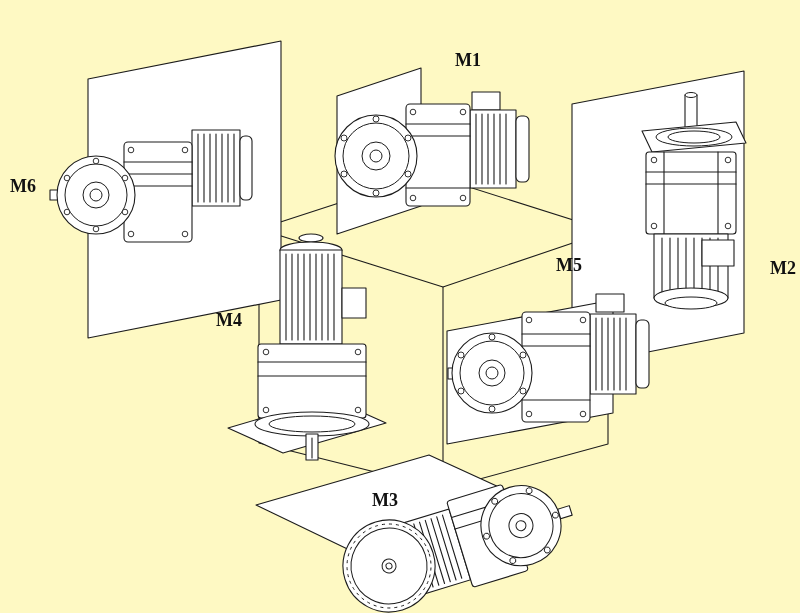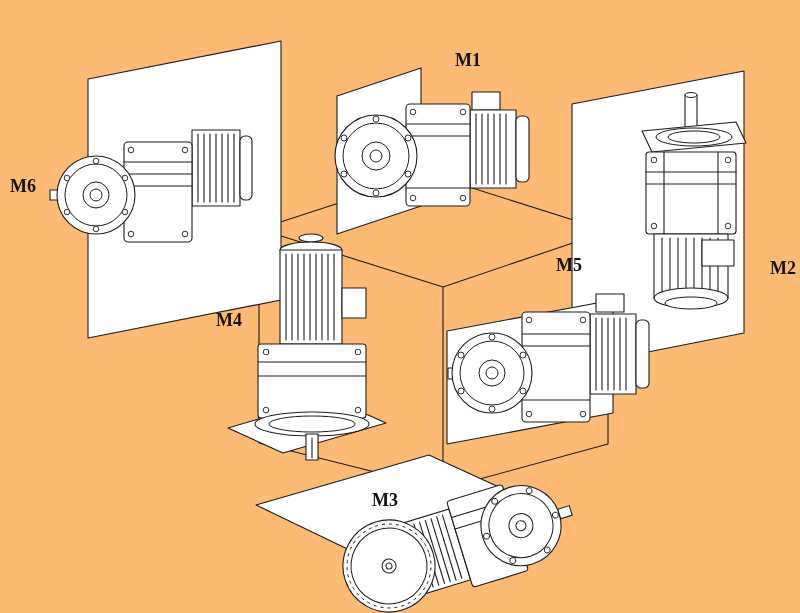--- a/index.html
+++ b/index.html
@@ -1,19 +1,19 @@
 <!DOCTYPE html>
 <html><head>
 <meta charset="utf-8">
 <style>
   html,body{margin:0;padding:0;background:#ffffff;}
   .stage{
     position:relative;
     width:800px;height:613px;
-    background:#fdba74;
+    background:#fef9c3;
     overflow:hidden;
     font-family:"Liberation Serif", serif;
   }
   svg{display:block;}
   .ln{fill:none;stroke:#1c1c1c;stroke-width:1.1;stroke-linecap:round;stroke-linejoin:round;}
   .fw{fill:#ffffff;stroke:#1c1c1c;stroke-width:1.1;stroke-linejoin:round;}
   .fwt{fill:#ffffff;stroke:#1c1c1c;stroke-width:1;stroke-linejoin:round;}
   .bolt{fill:#ffffff;stroke:#1c1c1c;stroke-width:0.9;}
   .lbl{font:700 18px "Liberation Serif", serif;fill:#111111;}
   .dash{fill:none;stroke:#1c1c1c;stroke-width:0.9;stroke-dasharray:3 4;}

